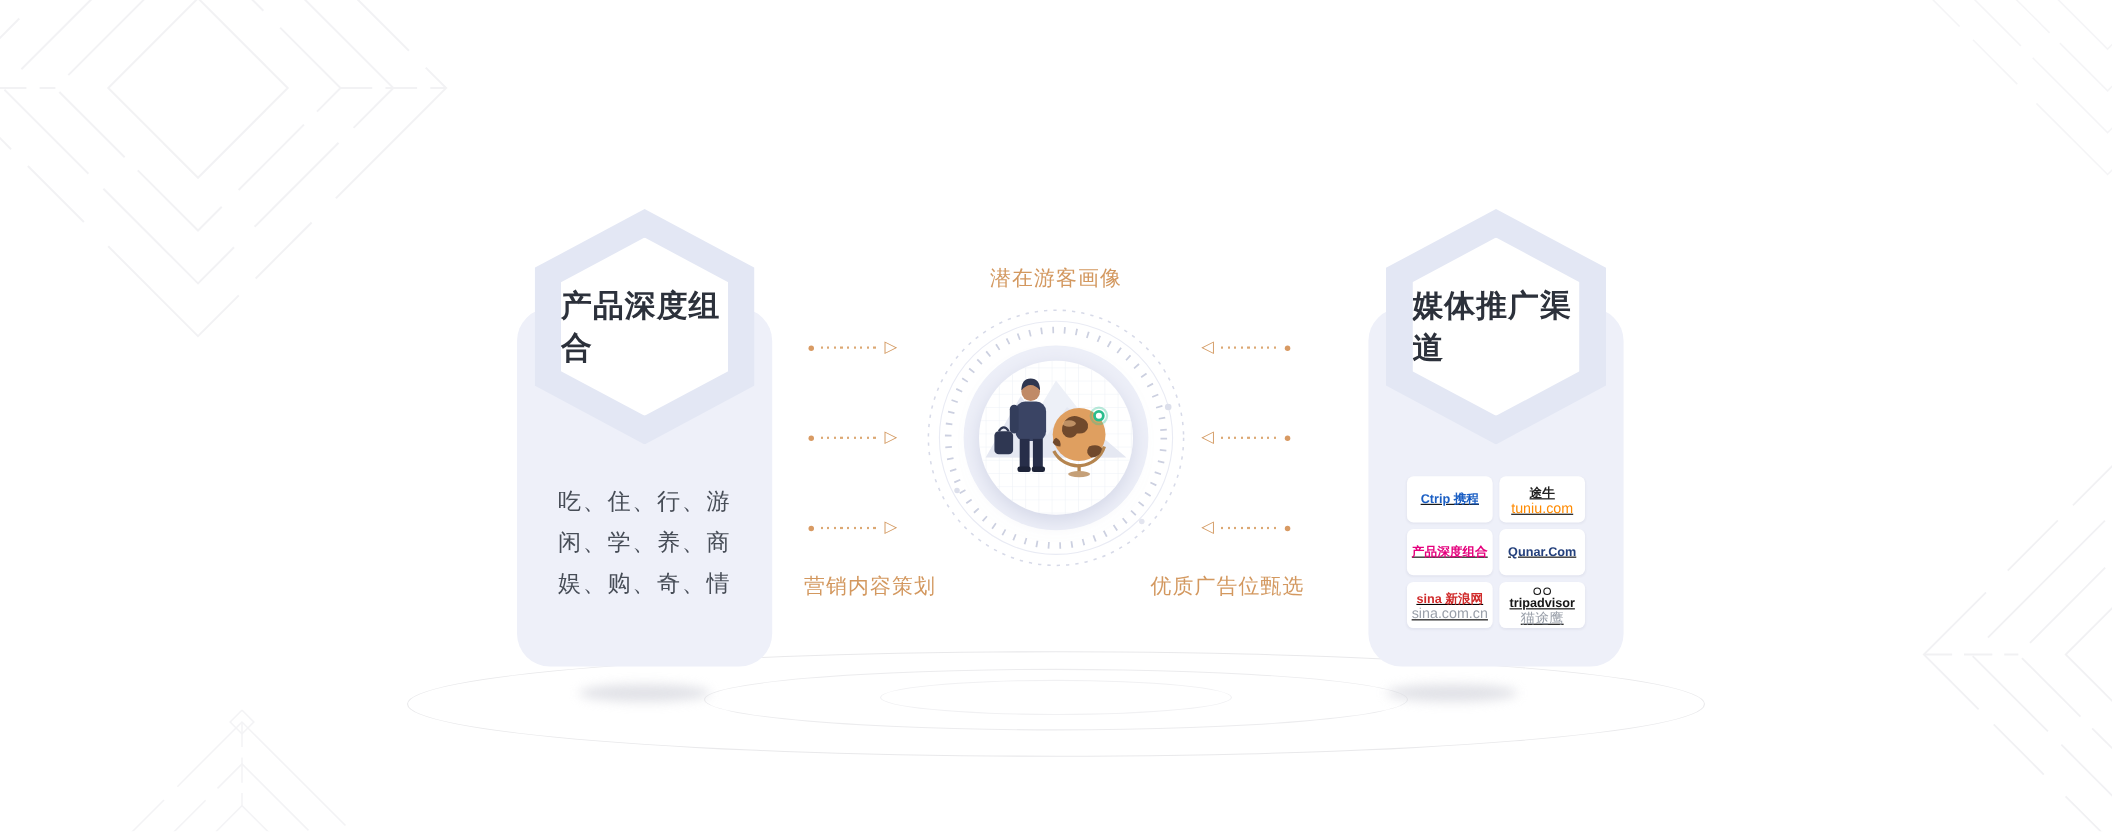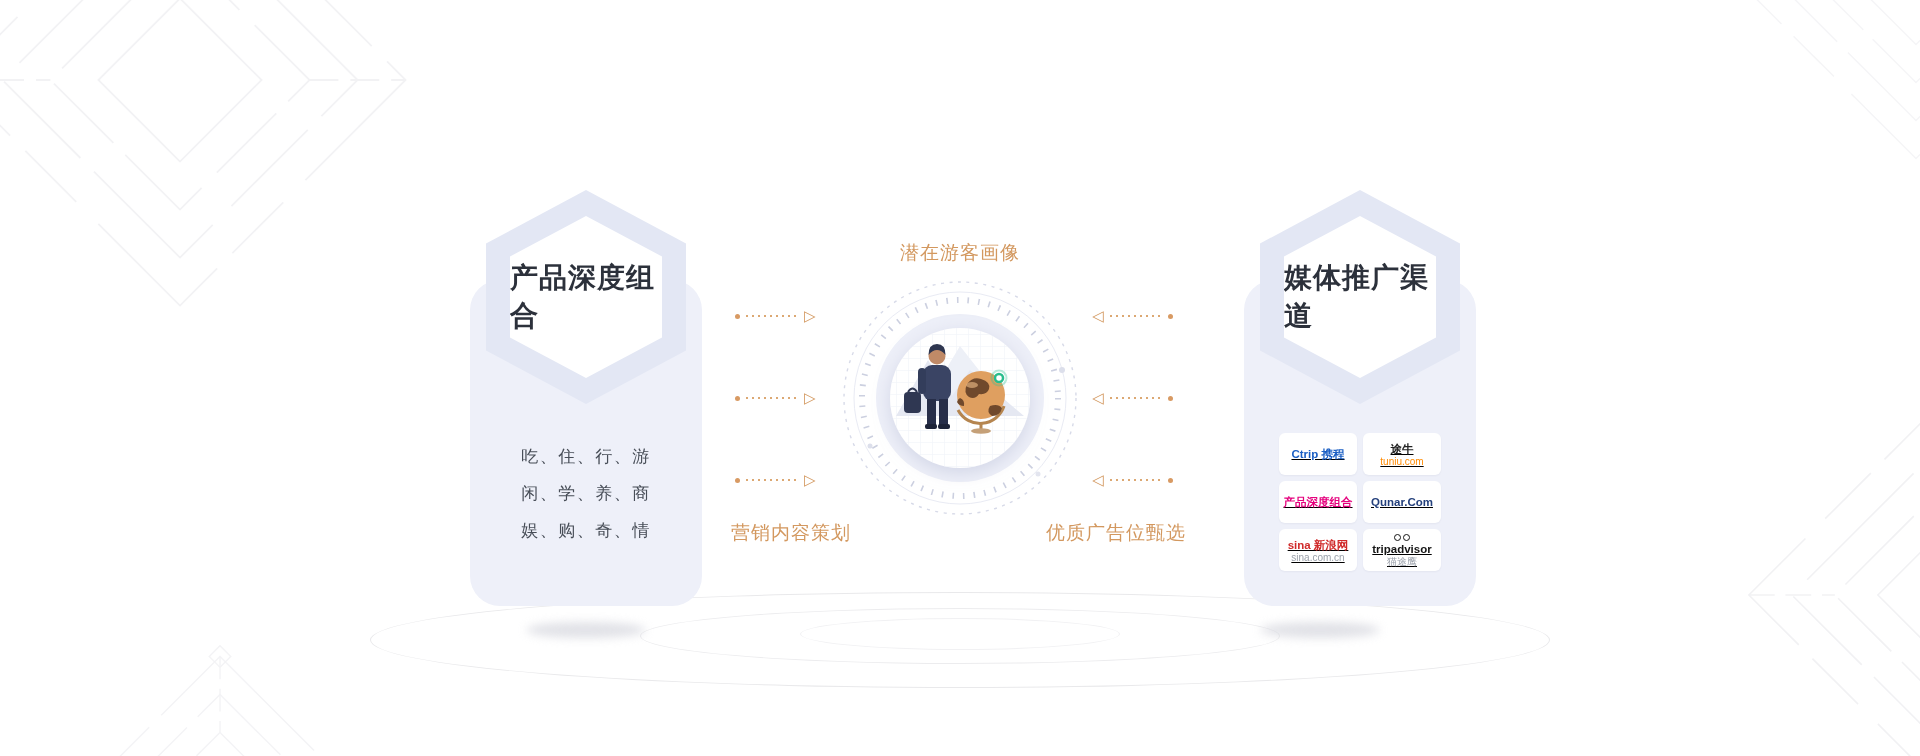--- a/index.html
+++ b/index.html
@@ -46,41 +46,41 @@
     position:absolute;left:16px;top:0;width:200px;height:214px;
     background:var(--lavender-mid);
   }
   .hex-inner{
     position:absolute;left:40px;top:26px;width:152px;height:162px;
     background:#ffffff;display:flex;align-items:center;justify-content:center;
   }
   .card-title{font-size:28px;font-weight:700;color:#2c313b;letter-spacing:1px;}
   .card-lines{
     position:absolute;left:0;right:0;top:248px;text-align:center;
-    font-size:17px;color:var(--body-text);line-height:37px;letter-spacing:1.5px;
+    font-size:21px;color:var(--body-text);line-height:37px;letter-spacing:1.5px;
   }
   .card-shadow{
     position:absolute;width:120px;height:16px;border-radius:50%;
     background:#d7d8df;filter:blur(5px);opacity:.75;top:622px;
   }
   .card-shadow.left{left:526px;}
   .card-shadow.right{left:1260px;}
 
   
   .logo-grid{
     position:absolute;left:35px;top:243px;width:162px;
     display:grid;grid-template-columns:78px 78px;grid-auto-rows:42px;gap:6px;text-decoration:underline;
   }
   .logo-tile{
     background:#fff;border-radius:6px;display:flex;flex-direction:column;
     align-items:center;justify-content:center;gap:1px;
     box-shadow:0 1px 2px rgba(40,45,80,.05);overflow:hidden;
   }
   .logo-main{font-size:11.5px;font-weight:700;line-height:13px;white-space:nowrap;}
-  .logo-sub{font-size:10px;color:#9aa0aa;line-height:9px;white-space:nowrap;}
+  .logo-sub{font-size:13px;color:#9aa0aa;line-height:9px;white-space:nowrap;}
   .t-ctrip{color:#1b5fc4;} .t-tuniu{color:#222;} .t-lvmama{color:#e5007d;}
   .t-qunar{color:#24407c;} .t-sina{color:#d02a2a;} .t-trip{color:#151515;}
   .s-tuniu{color:#ff8a00;}
   .owl{display:flex;gap:2px;margin-bottom:1px;}
   .owl i{display:block;width:7px;height:7px;border:1.6px solid #141414;border-radius:50%;}
 
   
   .emblem{position:absolute;left:800px;top:238px;width:320px;height:320px;}
 
   

